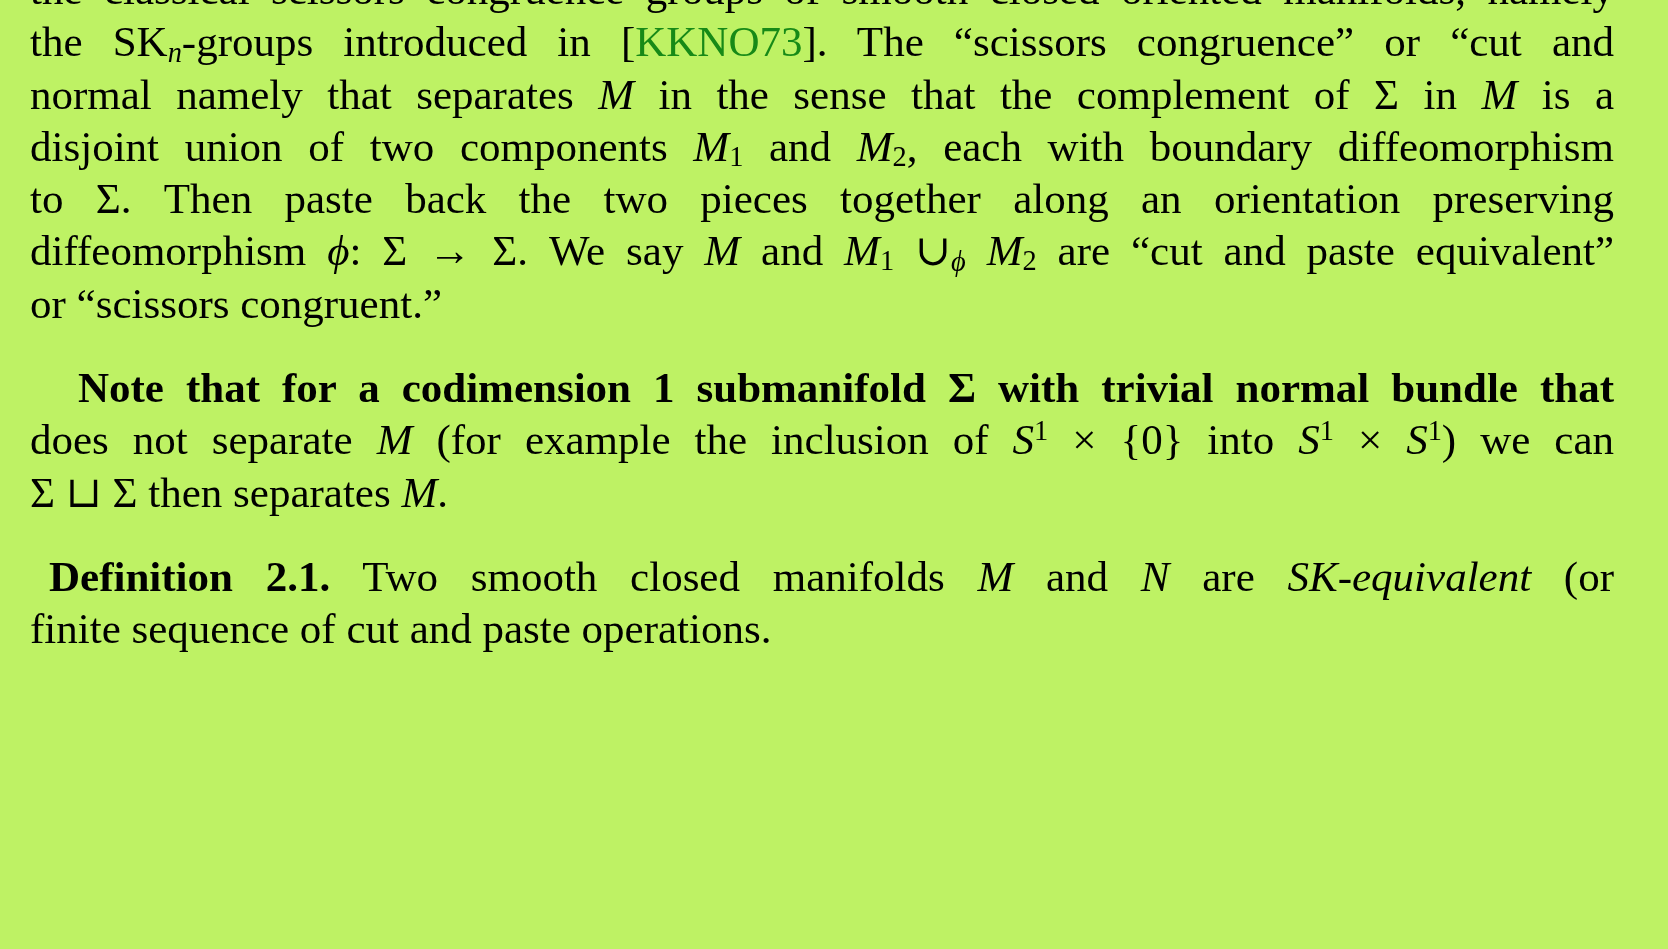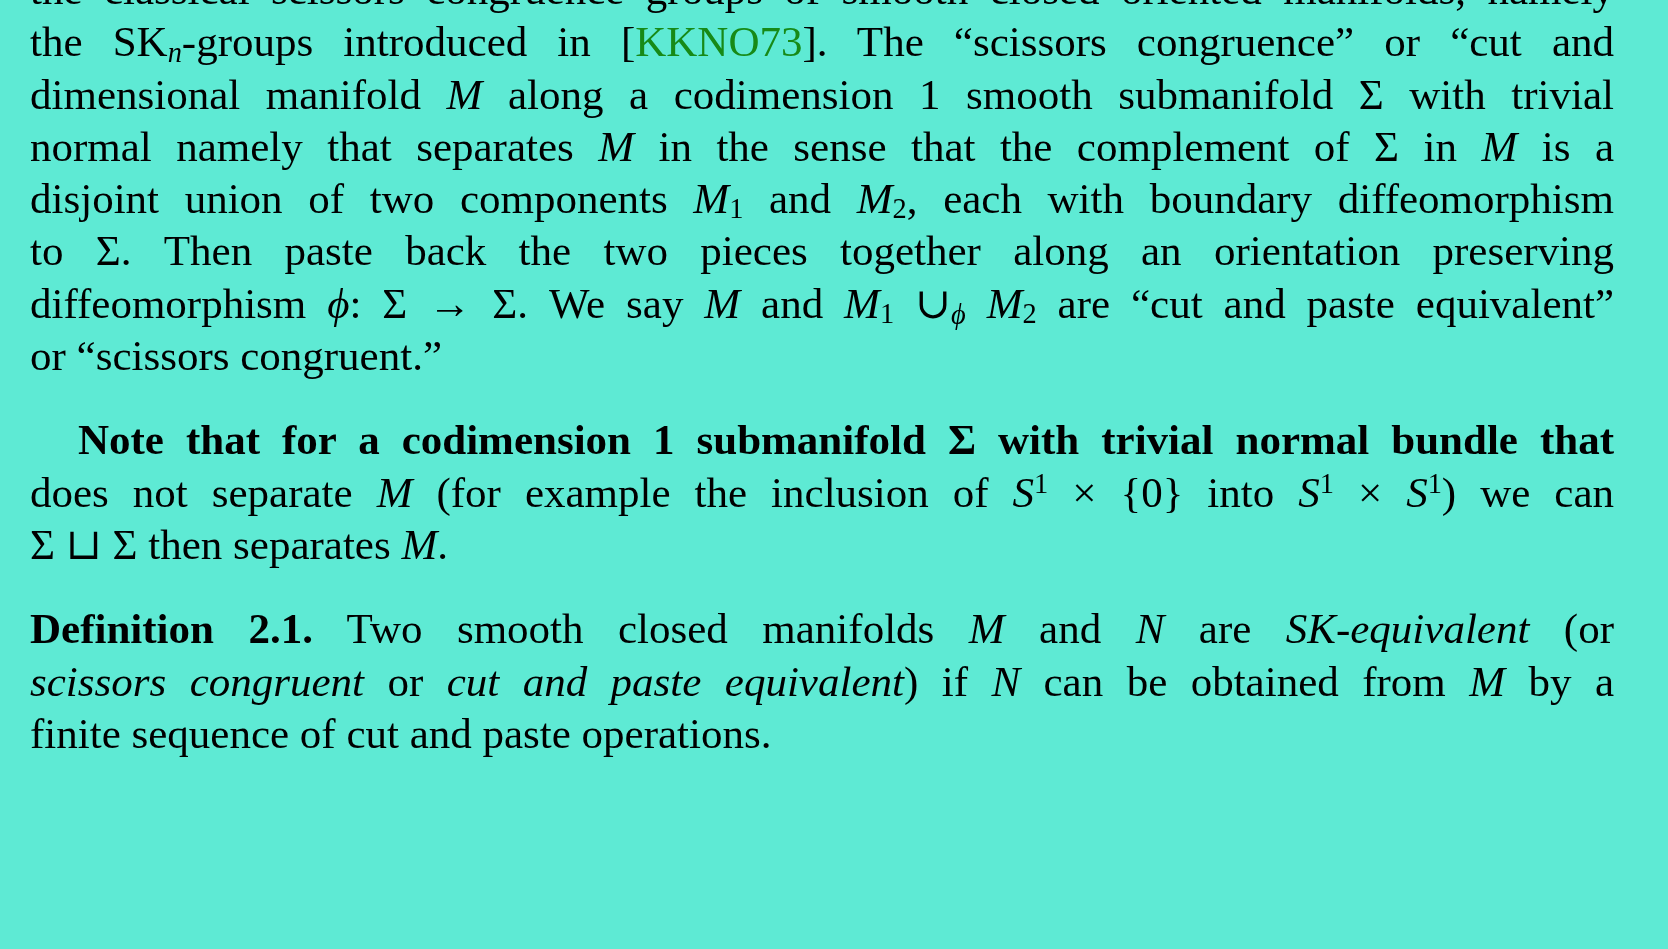--- a/index.html
+++ b/index.html
@@ -7,21 +7,21 @@
     padding: 0;
     background: #ffffff;
     width: 1668px;
     height: 949px;
     overflow: hidden;
   }
   .page {
     position: relative;
     width: 1668px;
     height: 949px;
-    background: #5eead4;
+    background: #bef264;
     color: #000000;
     font-family: "Liberation Serif", "DejaVu Serif", serif;
     font-size: 43px;
     line-height: 52.3px;
     box-sizing: border-box;
     padding-left: 30px;
     padding-right: 54px;
     overflow: hidden;
   }
   .para { margin: 0; padding: 0; }
@@ -32,21 +32,21 @@
     text-align-last: justify;
     white-space: normal;
   }
   .line.last {
     text-align: justify;
     text-align-last: left;
   }
   .line.indent { padding-left: 48px; font-weight: bold; }
   .seg-r  { font-style: normal; }
   .seg-i  { font-style: italic; }
-  .seg-b  { font-weight: bold; }
+  .seg-b  { font-weight: bold; margin-left: 19px; }
   .seg-link { font-style: normal; text-decoration: none; cursor: pointer; }
   .seg-sub {
     font-size: 0.66em;
     vertical-align: -0.18em;
     line-height: 0;
   }
   .seg-subi {
     font-size: 0.66em;
     vertical-align: -0.22em;
     font-style: italic;
@@ -59,31 +59,29 @@
   }
 </style>
 </head>
 <body>
 
 <main class="page">
   <div id="text-block">
       <div class="para clip-first">
         <div class="line"><span class="seg-r">the classical scissors congruence groups of smooth closed oriented manifolds, namely</span></div>
         <div class="line"><span class="seg-r">the SK</span><span class="seg-subi">n</span><span class="seg-r">-groups introduced in [</span><span class="seg-link" style="color: rgb(23, 138, 23);">KKNO73</span><span class="seg-r">]. The “scissors congruence” or “cut and</span></div>
-        <div class="line"><span class="seg-r">dimensional manifold </span><span class="seg-i">M</span><span class="seg-r"> along a codimension 1 smooth submanifold Σ with trivial</span></div>
         <div class="line"><span class="seg-r">normal namely that separates </span><span class="seg-i">M</span><span class="seg-r"> in the sense that the complement of Σ in </span><span class="seg-i">M</span><span class="seg-r"> is a</span></div>
         <div class="line"><span class="seg-r">disjoint union of two components </span><span class="seg-i">M</span><span class="seg-sub">1</span><span class="seg-r"> and </span><span class="seg-i">M</span><span class="seg-sub">2</span><span class="seg-r">, each with boundary diffeomorphism</span></div>
         <div class="line"><span class="seg-r">to Σ. Then paste back the two pieces together along an orientation preserving</span></div>
         <div class="line"><span class="seg-r">diffeomorphism </span><span class="seg-i">ϕ</span><span class="seg-r">: Σ → Σ. We say </span><span class="seg-i">M</span><span class="seg-r"> and </span><span class="seg-i">M</span><span class="seg-sub">1</span><span class="seg-r"> ∪</span><span class="seg-subi">ϕ</span><span class="seg-r"> </span><span class="seg-i">M</span><span class="seg-sub">2</span><span class="seg-r"> are “cut and paste equivalent”</span></div>
         <div class="line last"><span class="seg-r">or “scissors congruent.”</span></div>
       </div>
       <div class="para">
         <div class="line indent"><span class="seg-r">Note that for a codimension 1 submanifold Σ with trivial normal bundle that</span></div>
         <div class="line"><span class="seg-r">does not separate </span><span class="seg-i">M</span><span class="seg-r"> (for example the inclusion of </span><span class="seg-i">S</span><span class="seg-sup">1</span><span class="seg-r"> × {0} into </span><span class="seg-i">S</span><span class="seg-sup">1</span><span class="seg-r"> × </span><span class="seg-i">S</span><span class="seg-sup">1</span><span class="seg-r">) we can</span></div>
         <div class="line last"><span class="seg-r">Σ ⊔ Σ then separates </span><span class="seg-i">M</span><span class="seg-r">.</span></div>
       </div>
       <div class="para">
         <div class="line"><span class="seg-b">Definition 2.1.</span><span class="seg-r"> Two smooth closed manifolds </span><span class="seg-i">M</span><span class="seg-r"> and </span><span class="seg-i">N</span><span class="seg-r"> are </span><span class="seg-i">SK-equivalent</span><span class="seg-r"> (or</span></div>
-        <div class="line"><span class="seg-i">scissors congruent</span><span class="seg-r"> or </span><span class="seg-i">cut and paste equivalent</span><span class="seg-r">) if </span><span class="seg-i">N</span><span class="seg-r"> can be obtained from </span><span class="seg-i">M</span><span class="seg-r"> by a</span></div>
         <div class="line last"><span class="seg-r">finite sequence of cut and paste operations.</span></div>
       </div>
     </div>
 </main>
 
 </body></html>

